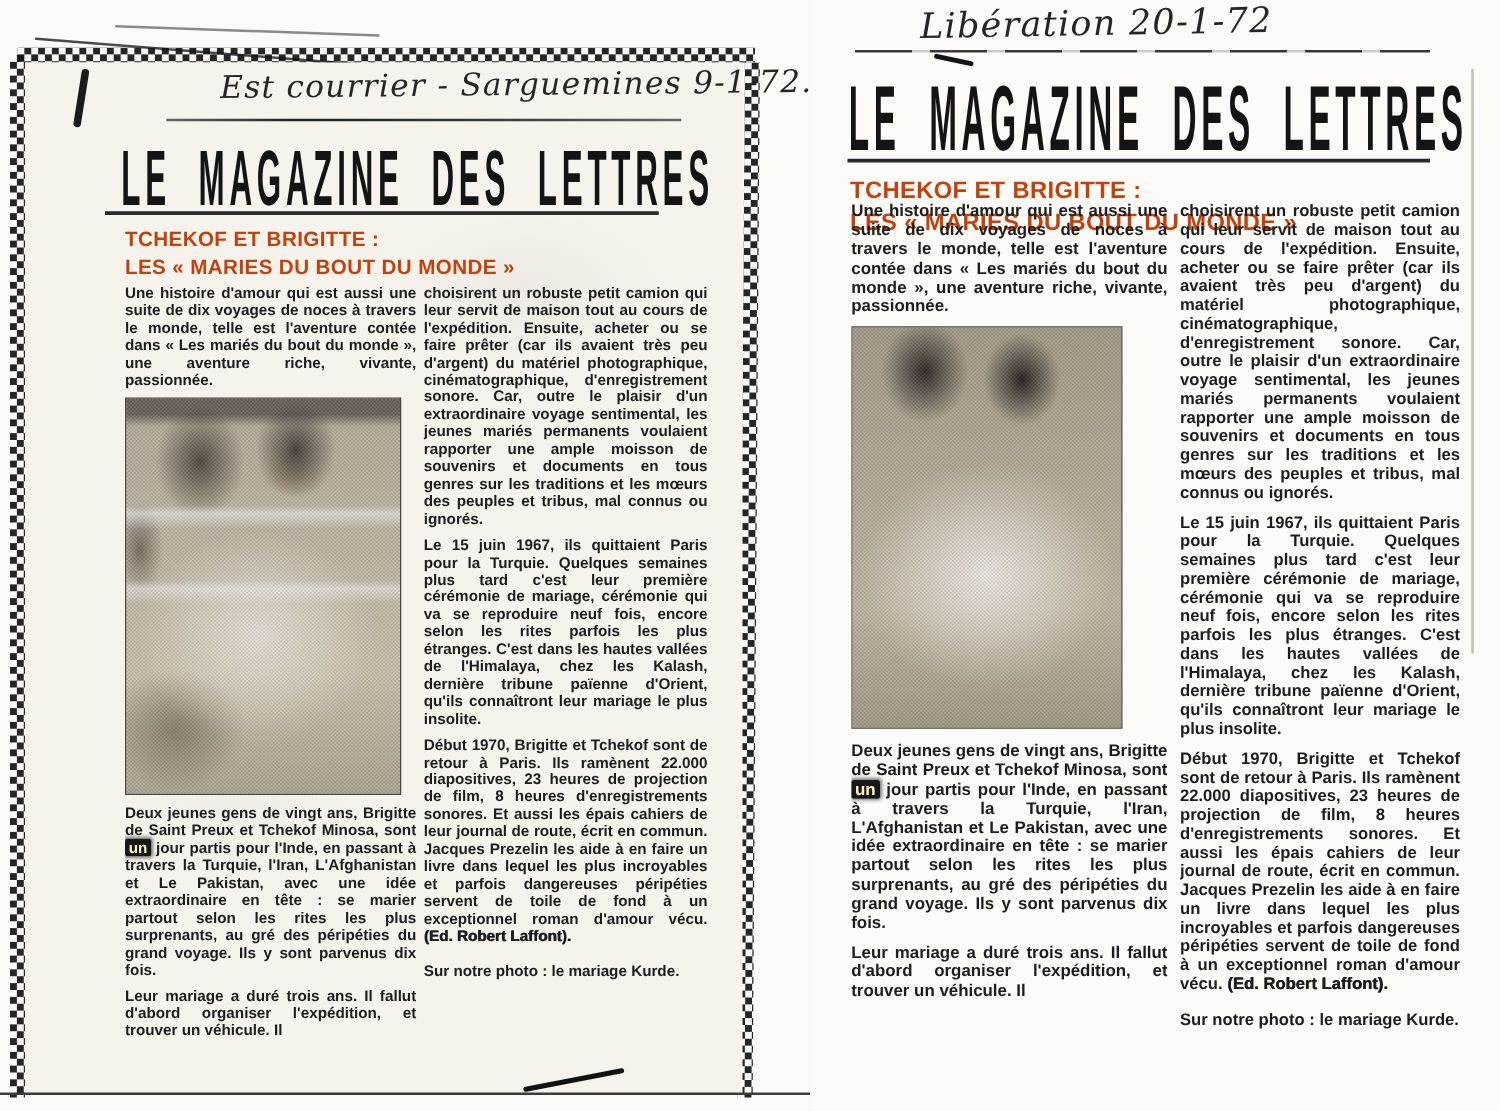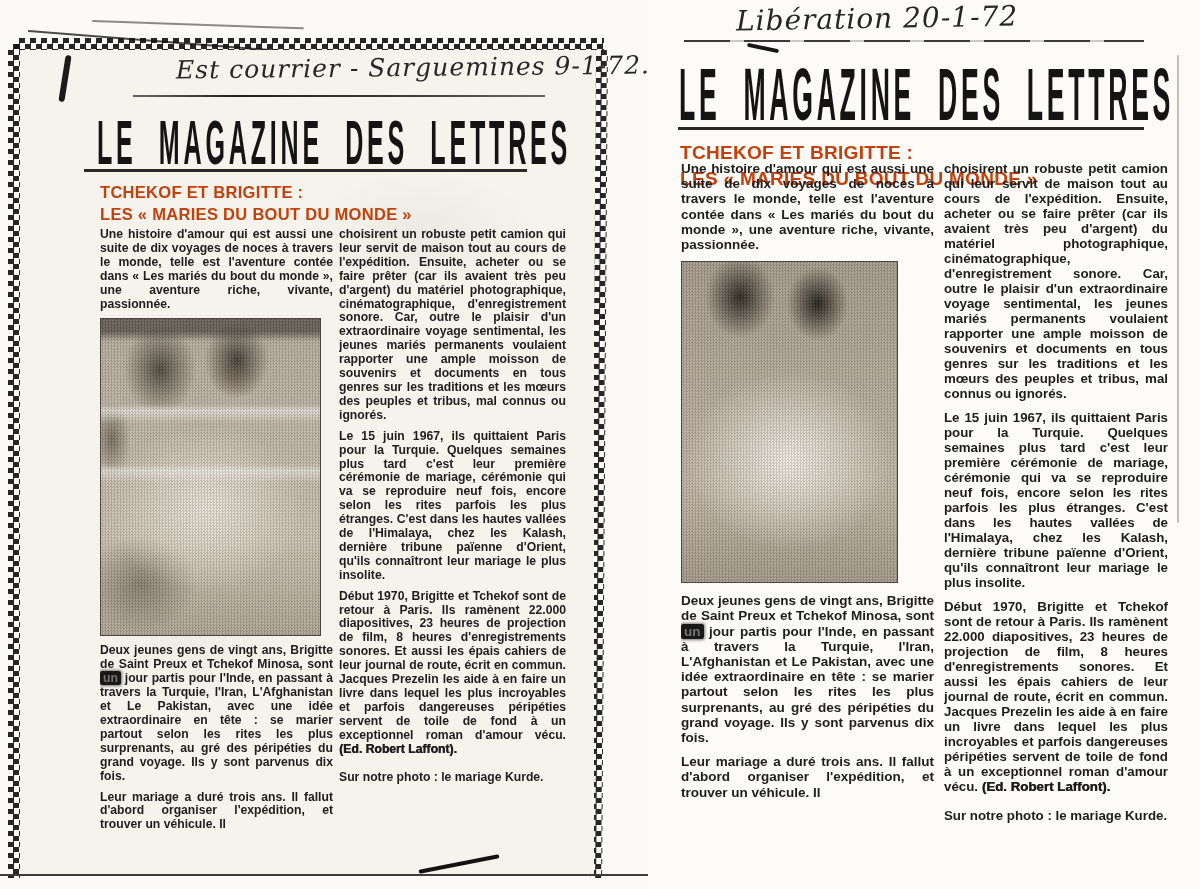--- a/index.html
+++ b/index.html
@@ -59,21 +59,21 @@
   
   .col { position:absolute; overflow:hidden; color:#1d1d1d; font-weight:bold; }
   .col p { margin:0 0 7px; text-align:justify; }
   .lc-col1 { left:100px; top:228px; width:233px; height:647px; font-size:12.2px; line-height:13.9px; }
   .lc-col2 { left:339px; top:228px; width:227px; height:647px; font-size:12.2px; line-height:13.9px; }
   .rc-col1 { left:681px; top:161px; width:253px; height:710px; font-size:13.5px; line-height:15.2px; }
   .rc-col2 { left:944px; top:161px; width:224px; height:710px; font-size:13.3px; line-height:15.0px; }
   .rc-col1 p, .rc-col2 p { margin-bottom:9px; }
   .caption { margin-top:14px !important; }
   .heavy { text-shadow:.5px 0 0 currentColor; }
-  .smudge { background:#181818; color:#737373; padding:0 3px; border-radius:2px; box-shadow:0 0 3px 1px rgba(15,15,15,.55); }
+  .smudge { background:#181818; color:#fef9c3; padding:0 3px; border-radius:2px; box-shadow:0 0 3px 1px rgba(15,15,15,.55); }
 
   
   .photo { position:relative; border:1px solid #4a4540; }
   .photo::after { content:""; position:absolute; inset:0;
     background-image:repeating-conic-gradient(rgba(25,20,14,.16) 0% 25%, rgba(255,255,255,.10) 0% 50%);
     background-size:3px 3px; }
   .lc-photo { width:219px; height:316px; margin:5px 0 8px;
     background:
       linear-gradient(180deg, rgba(40,36,30,.55) 0 4%, transparent 7%),
       linear-gradient(180deg, transparent 27%, rgba(255,255,255,.55) 29%, transparent 33%),

